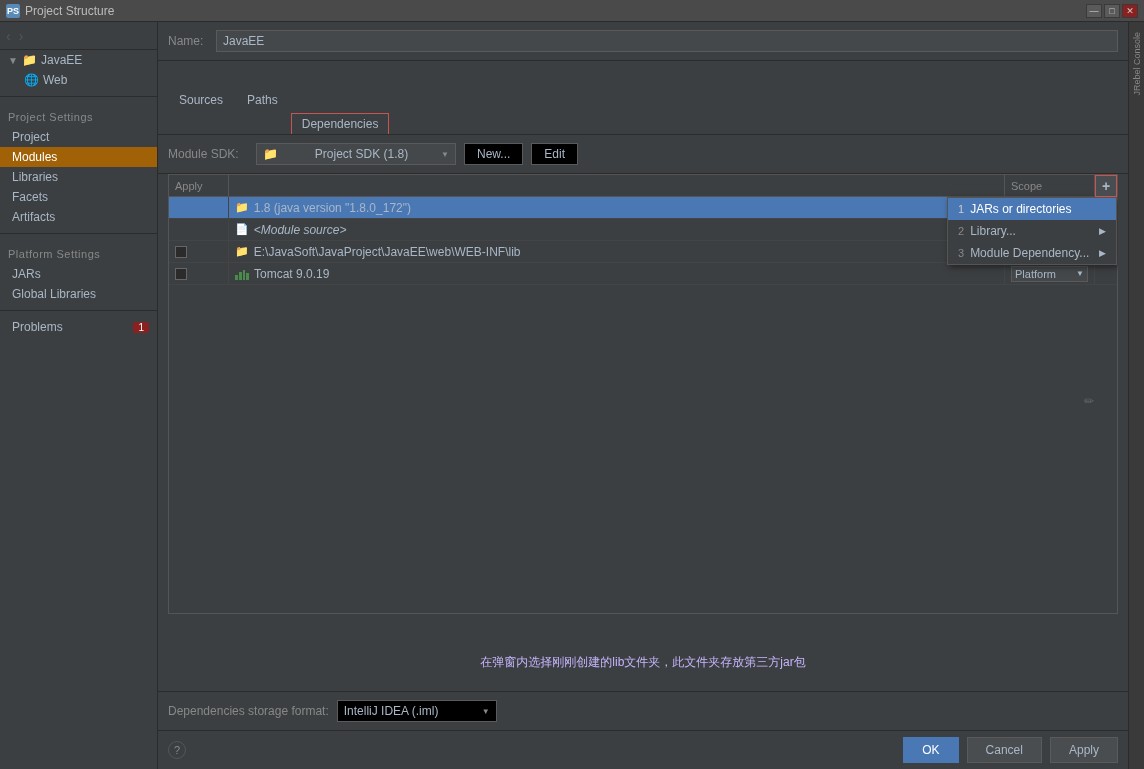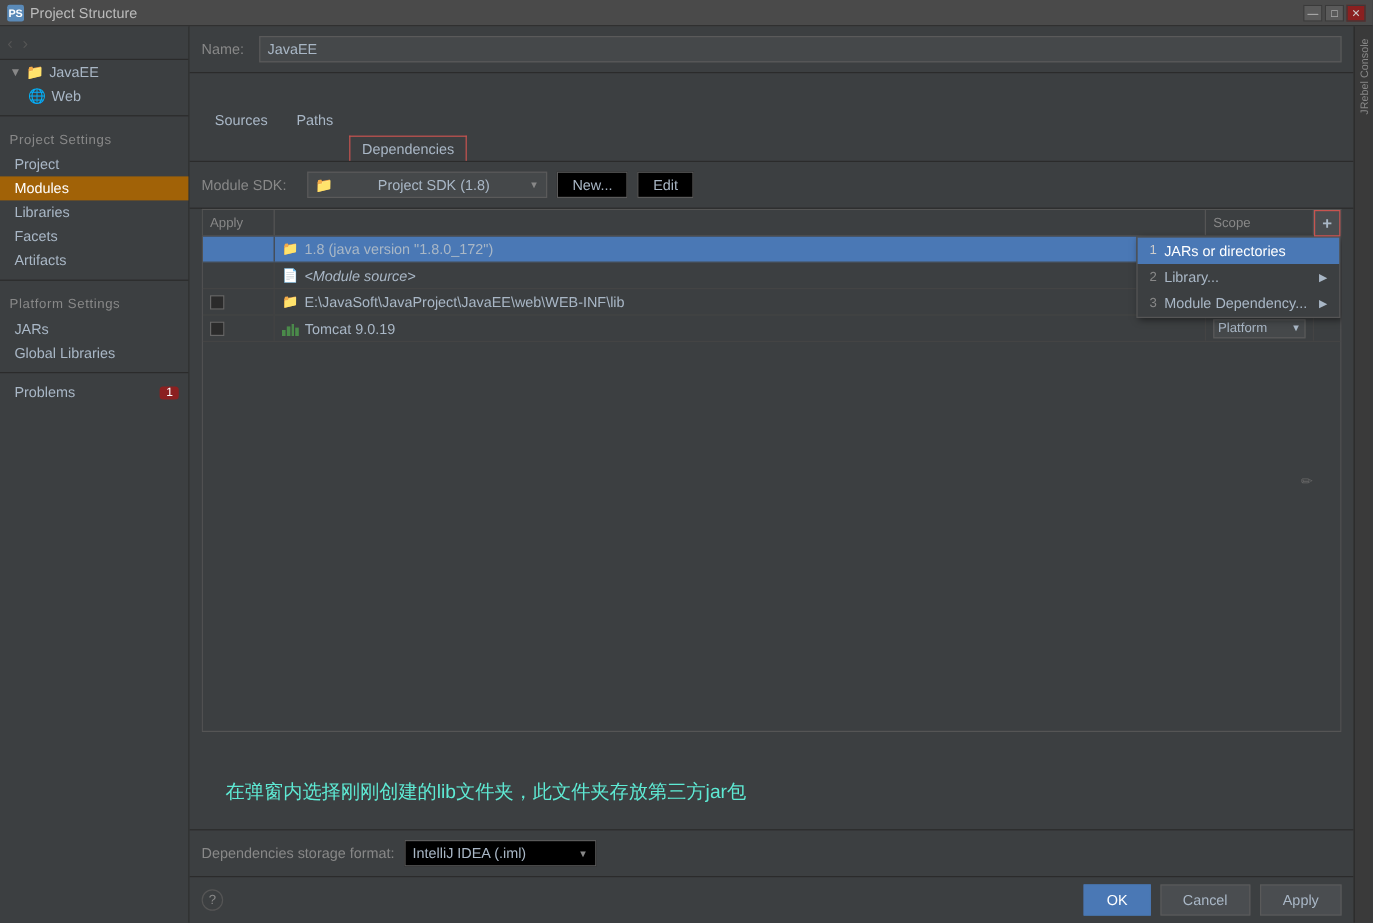--- a/index.html
+++ b/index.html
@@ -340,23 +340,23 @@
       height: 16px;
       display: flex;
       align-items: center;
       justify-content: space-between;
       padding: 0 3px;
       cursor: pointer;
     }
 
     
     .annotation-text {
-      color: #5eead4;
-      font-size: 16px;
-      text-align: left;
+      color: #c4b5fd;
+      font-size: 12px;
+      text-align: center;
       padding: 20px;
       margin-top: 20px;
     }
 
     
     .dropdown-menu {
       position: absolute;
       right: -1px;
       top: 22px;
       background: #3c3f41;

